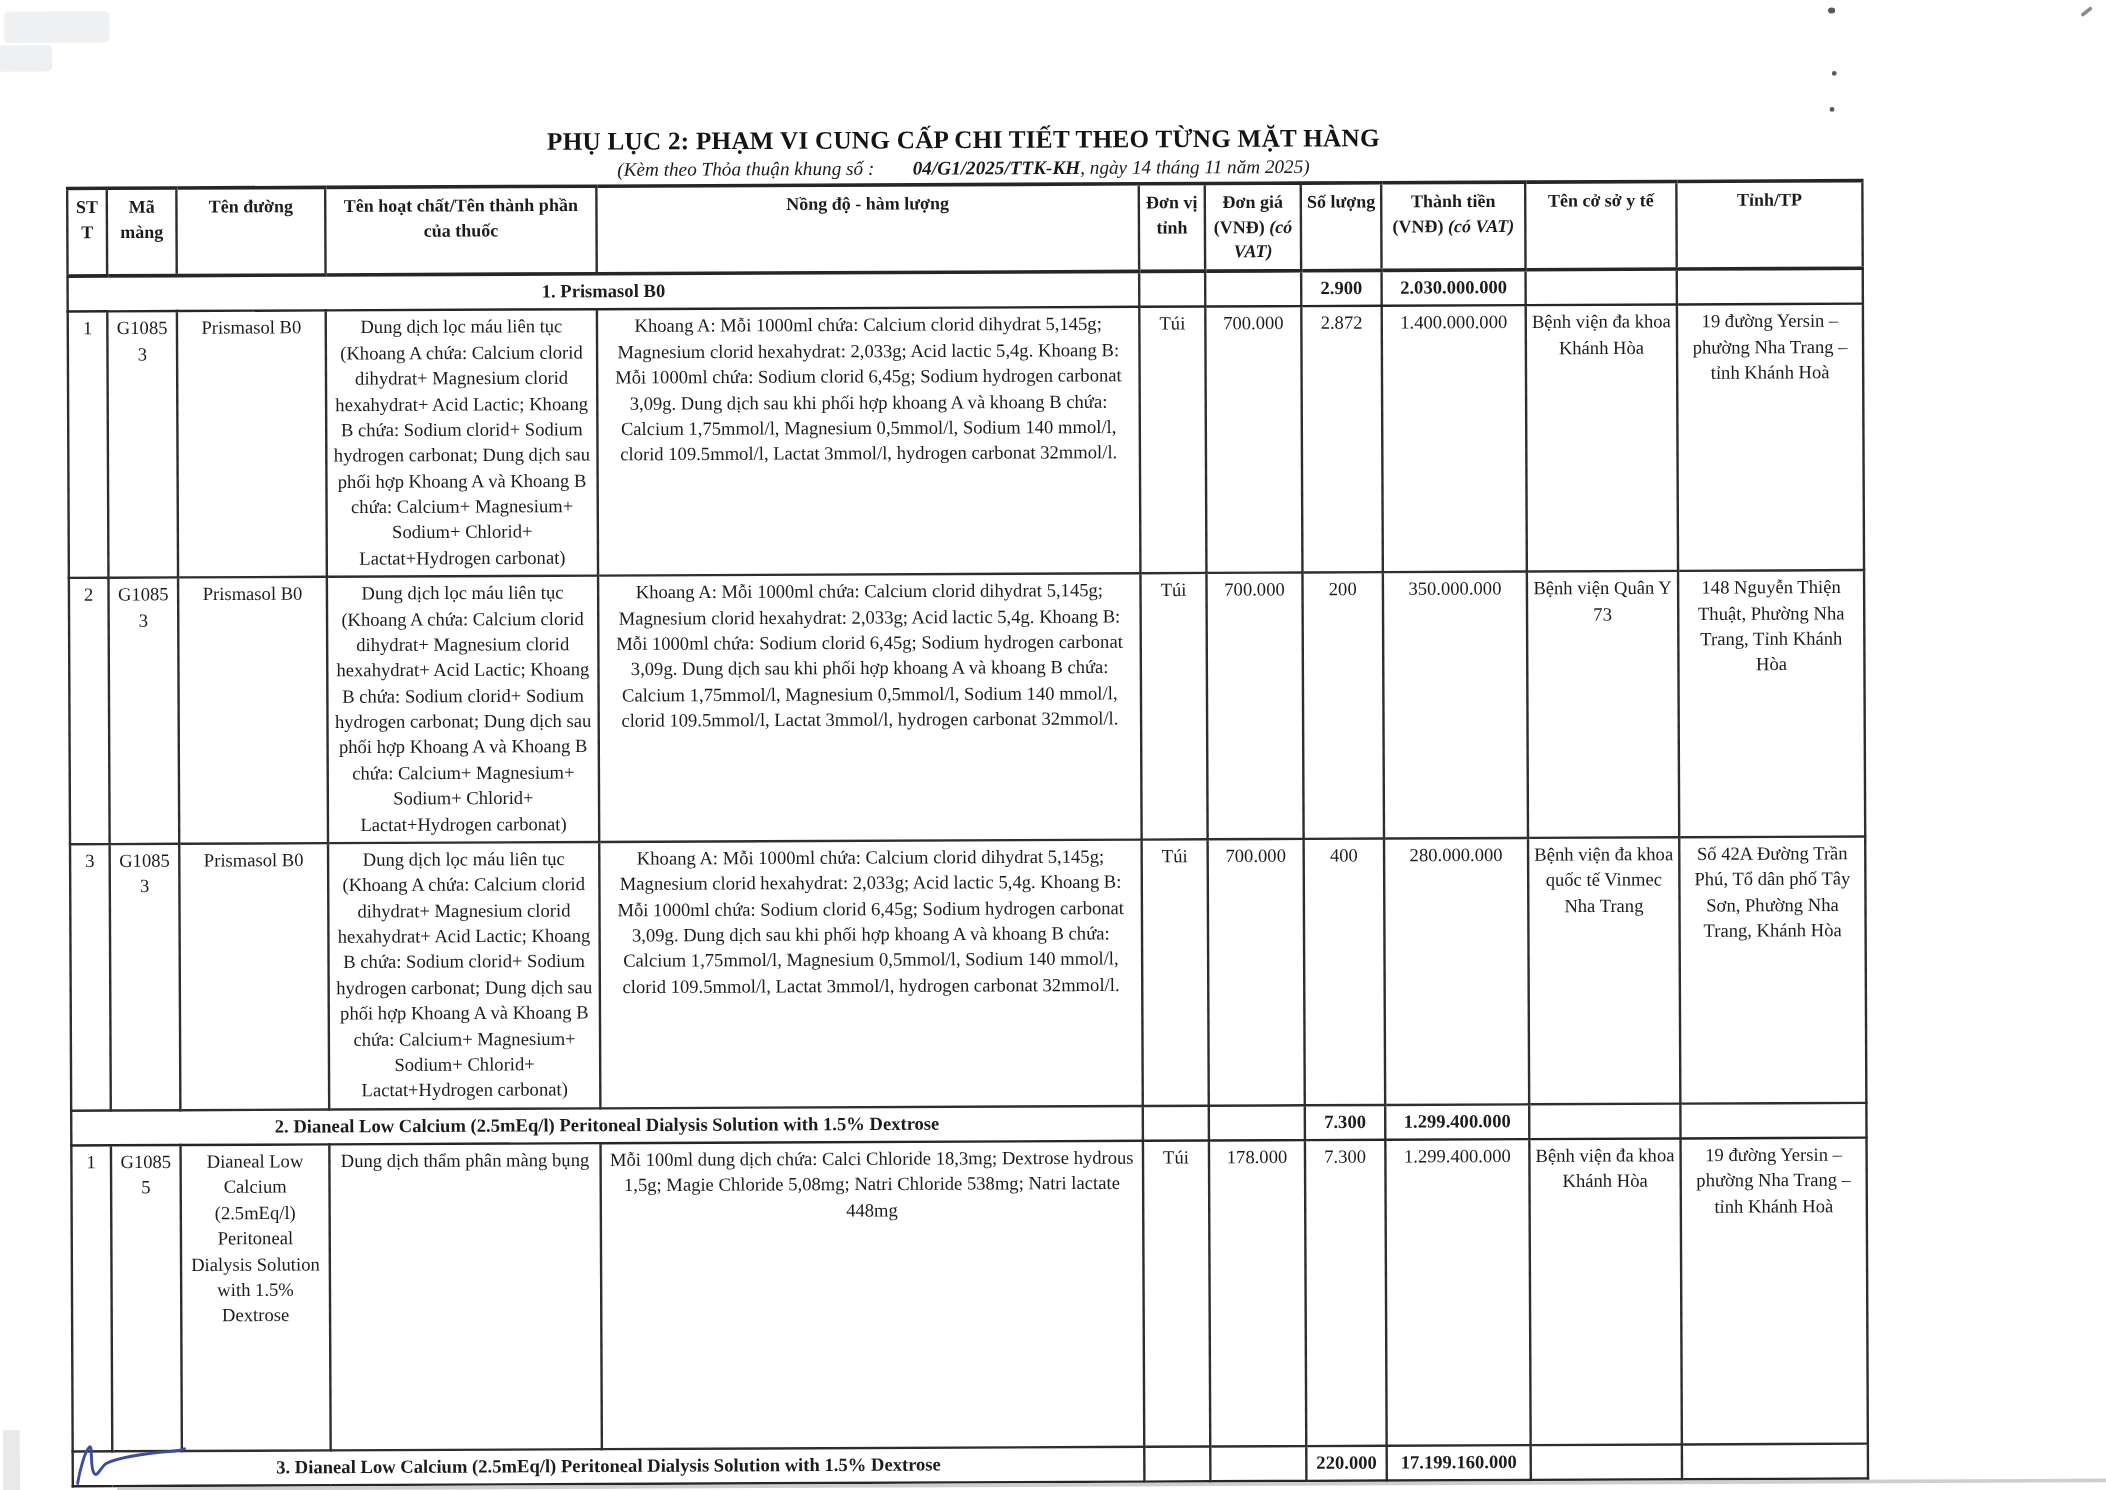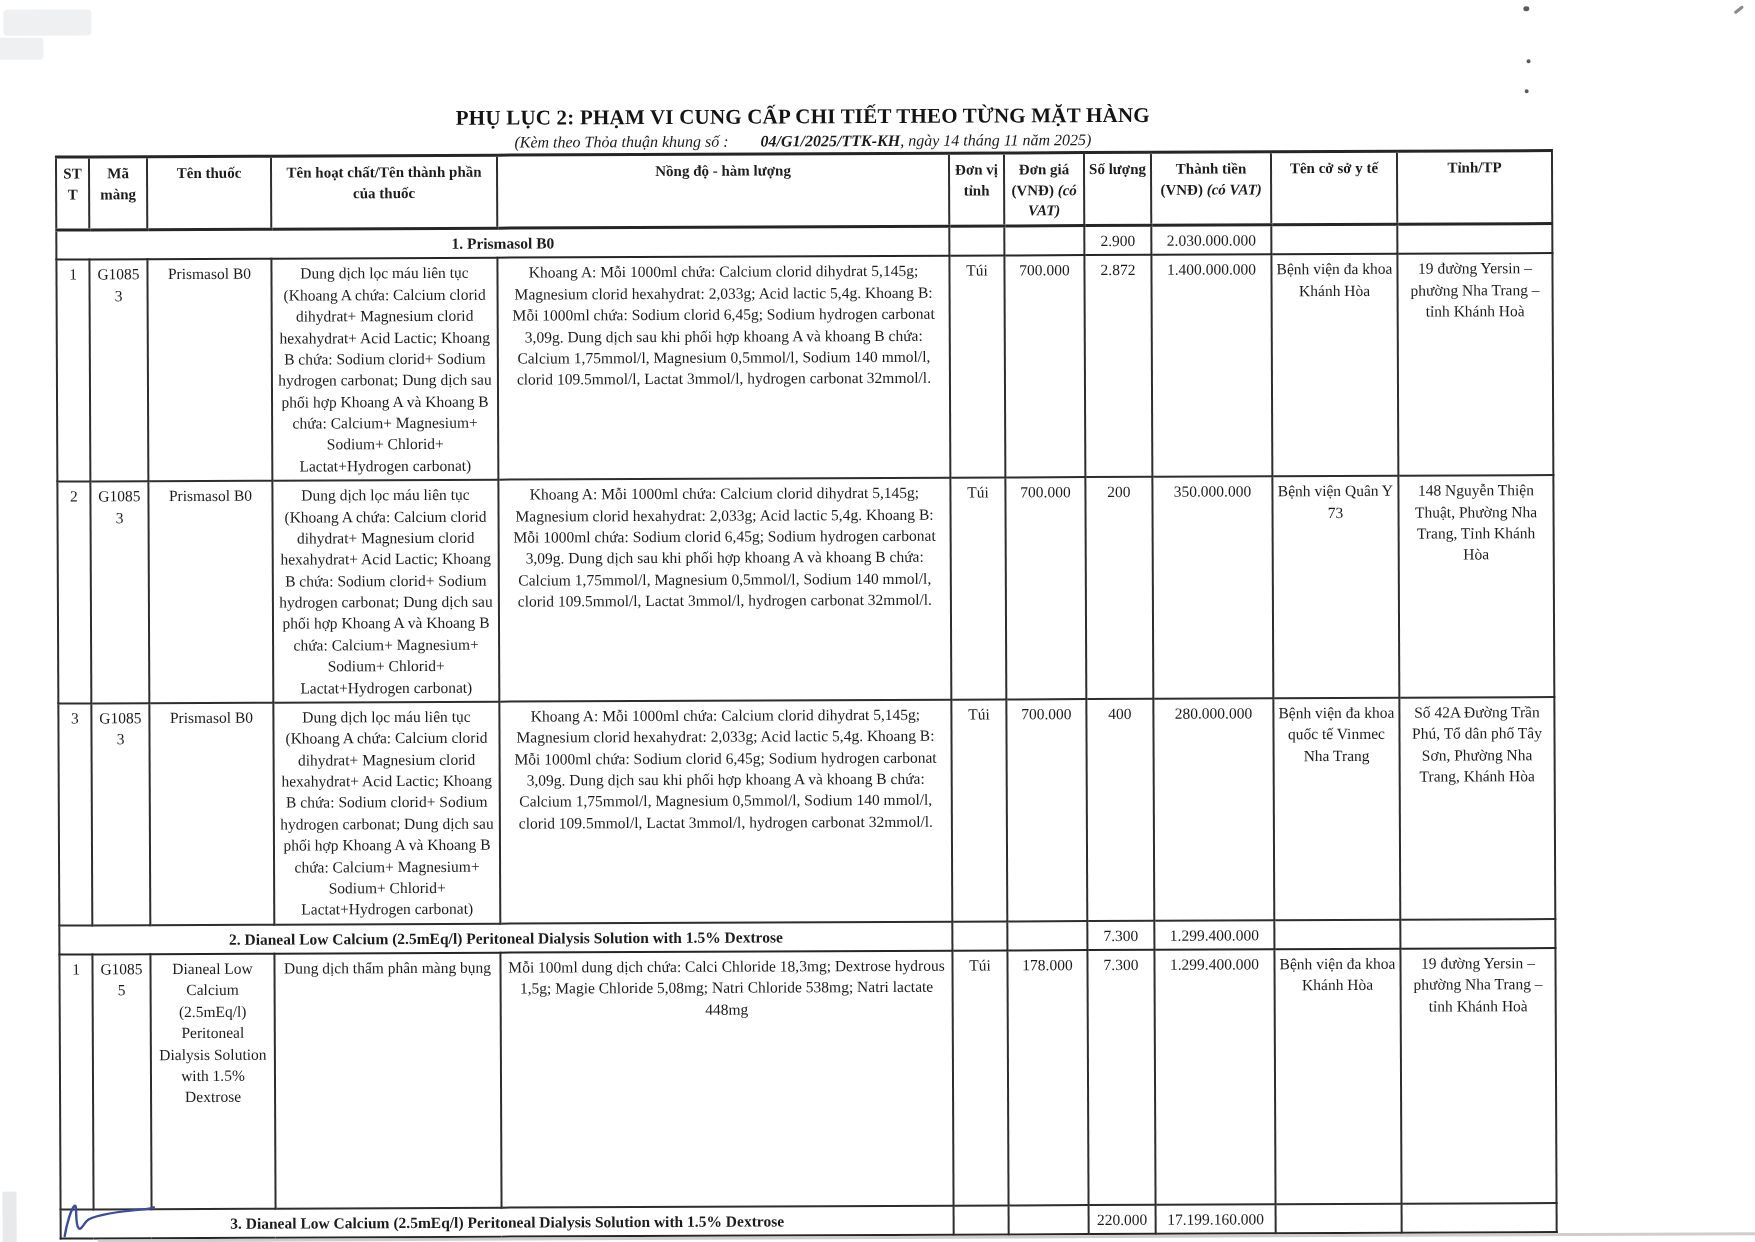--- a/index.html
+++ b/index.html
@@ -30,22 +30,22 @@
     word-wrap:break-word;
   }
   table.doc thead th{
     font-weight:bold;font-size:15px;padding-top:5px;
     border-top:3px solid #262626;border-bottom:3px solid #262626;
   }
   tr.hrow{height:60px;}
   tr.sec{height:24px;}
   tr.sec td{border-top:2.5px solid #262626;border-bottom:2.5px solid #262626;}
   td.sec-label{text-align:left;font-weight:bold;padding-left:5px;white-space:nowrap;overflow:hidden;}
-  td.qty-b{font-weight:normal;}
-  td.sum-b{font-weight:normal;text-align:right;padding-right:4px;border-radius:10px;}
+  td.qty-b{font-weight:bold;}
+  td.sum-b{font-weight:bold;text-align:right;padding-right:4px;border-radius:10px;}
   td.num-r{text-align:right;padding-right:3px;}
   tr.r1{height:208px;}
   tr.r2{height:216px;}
   tr.r3{height:215px;}
   tr.r4{height:255px;}
   .it{font-style:italic;}
   .signature{position:absolute;left:52px;top:1194px;width:112px;height:46px;}
   .speck{position:absolute;background:#5a5a5a;border-radius:50%;}
   .tickmark{position:absolute;width:11px;height:3px;background:#8a8a8a;transform:rotate(-38deg);border-radius:2px;}
   .corner-smudge{position:absolute;background:#d9dde2;opacity:.45;border-radius:4px;}
@@ -73,21 +73,21 @@
         <col style="width:80px">
         <col style="width:67px">
       <col style="width:120px">
         <col style="width:126px">
         <col style="width:155px">
     </colgroup>
     <thead>
       <tr class="hrow">
         <th>STT</th>
         <th>Mã màng</th>
-        <th>Tên thuốc</th>
+        <th>Tên đường</th>
         <th>Tên hoạt chất/Tên thành phần của thuốc</th>
         <th>Nồng độ - hàm lượng</th>
         <th>Đơn vị tỉnh</th>
         <th><span>Đơn giá (VNĐ) </span><span class="it">(có VAT)</span></th>
         <th>Số lượng</th>
         <th><span>Thành tiền (VNĐ) </span><span class="it">(có VAT)</span></th>
         <th>Tên cở sở y tế</th>
         <th>Tỉnh/TP</th>
       </tr>
     </thead>

